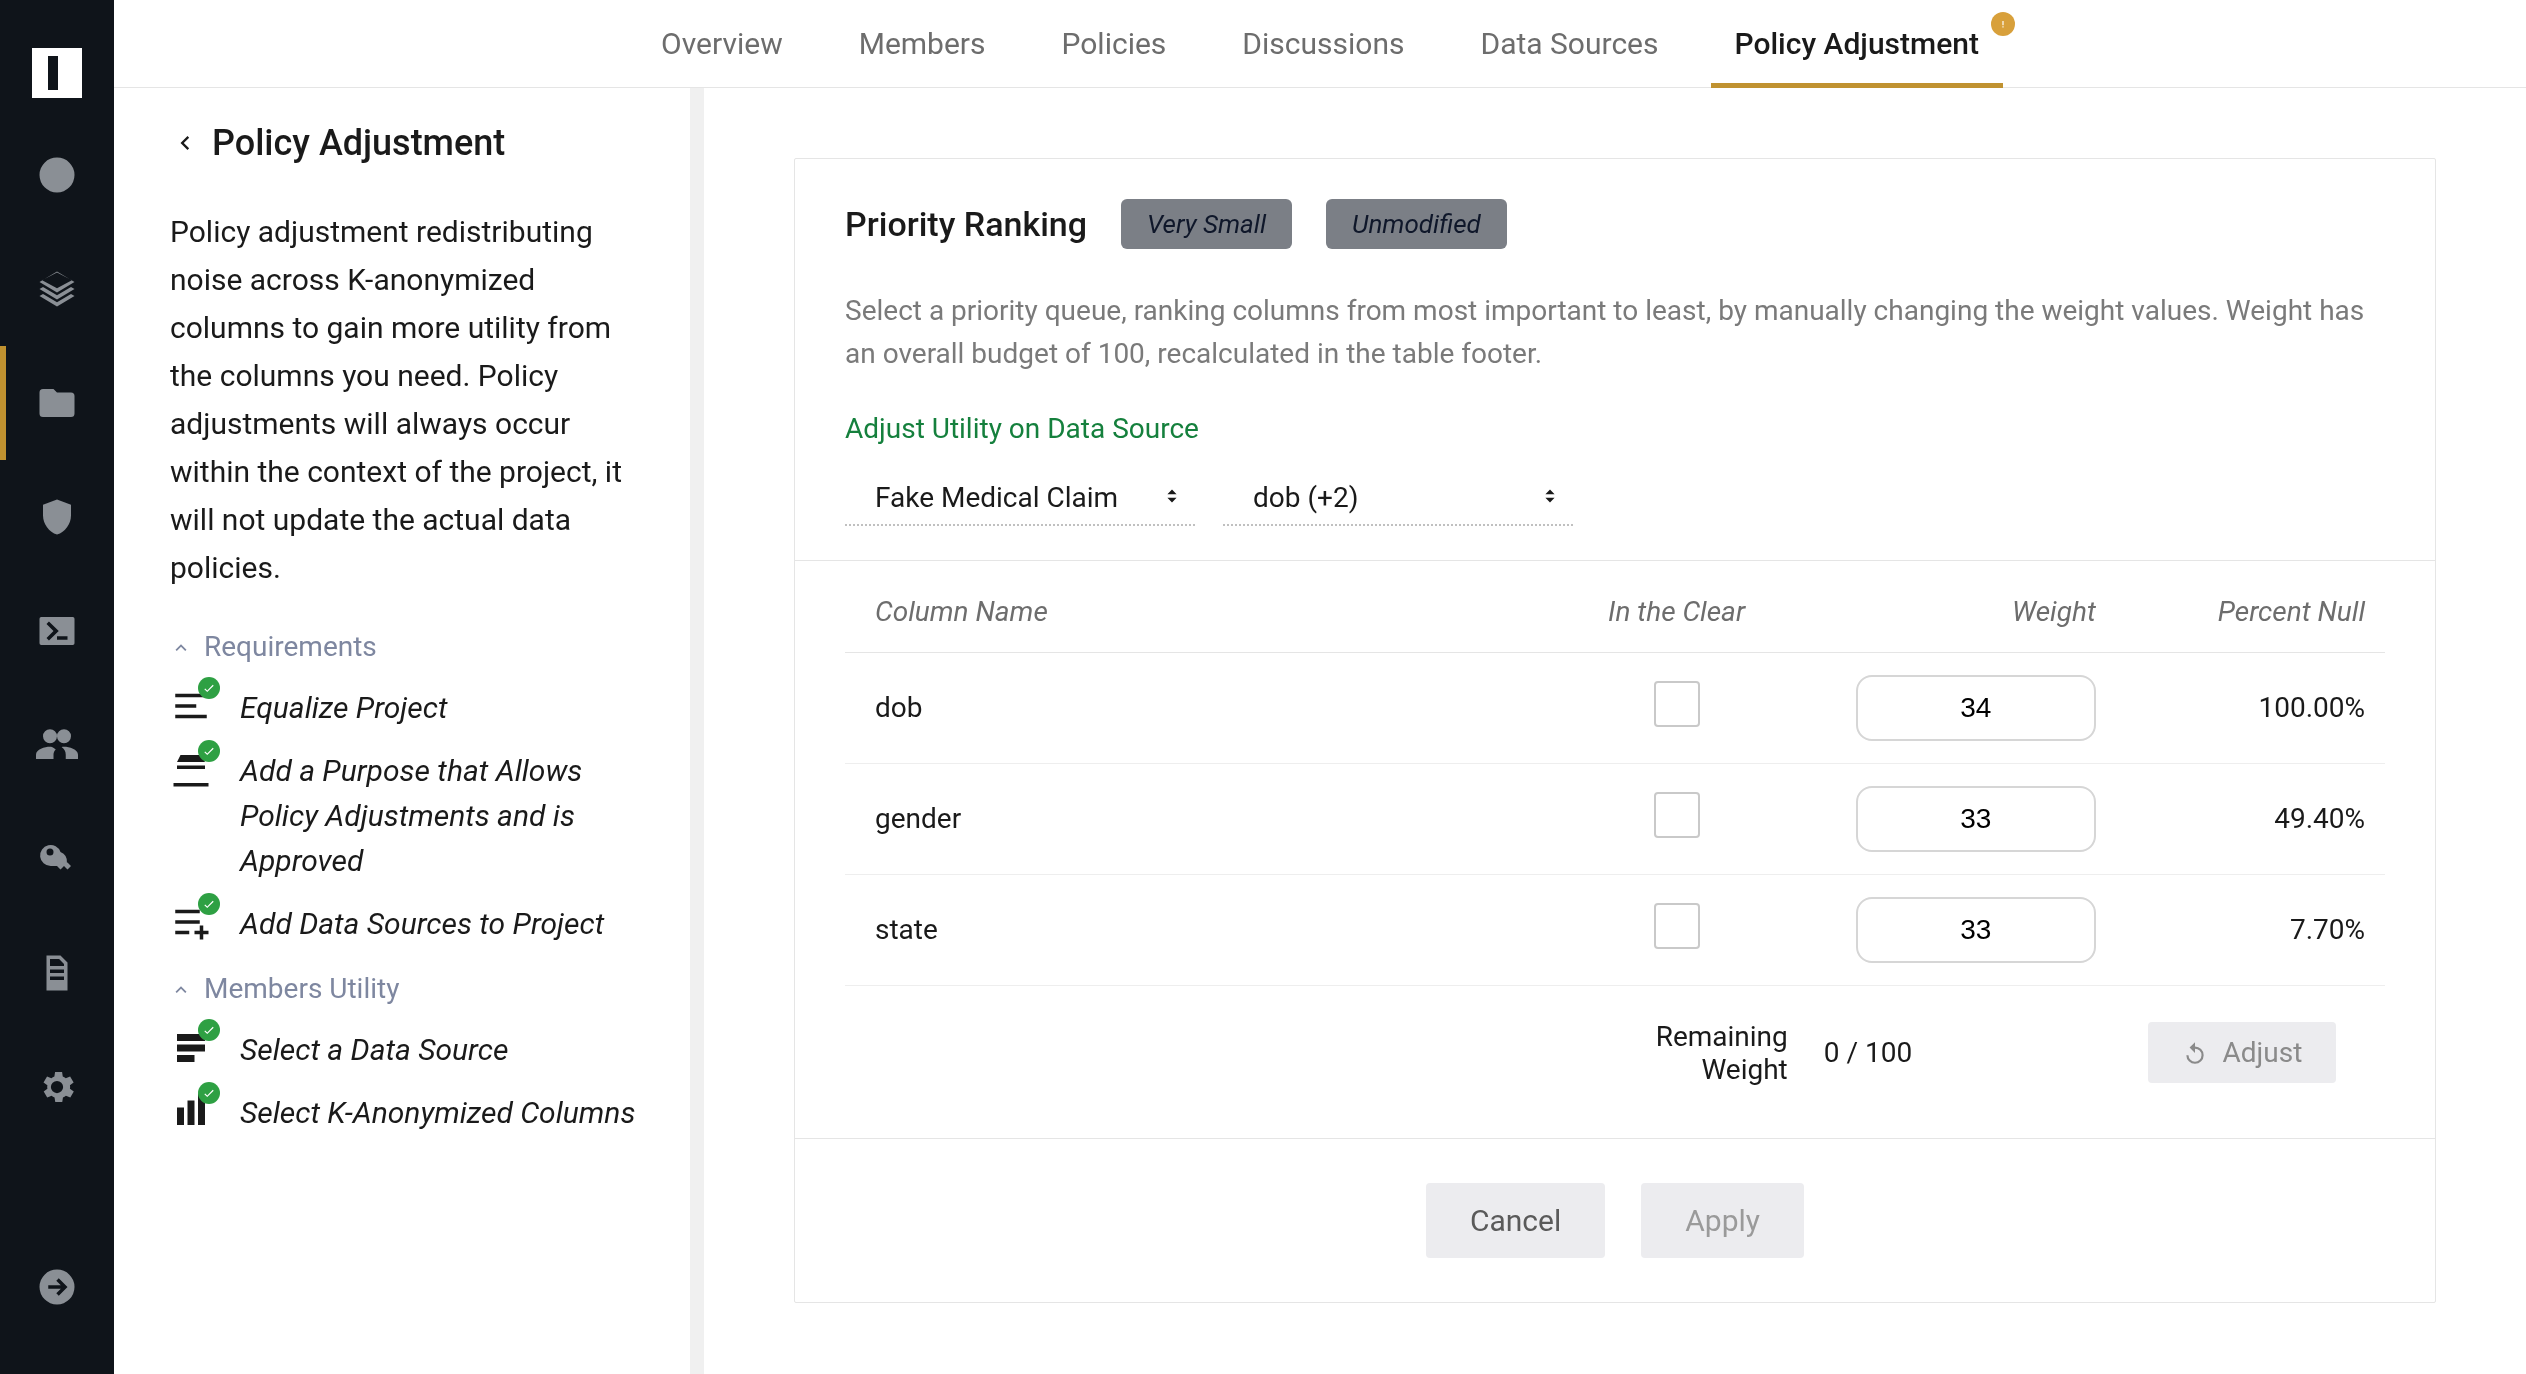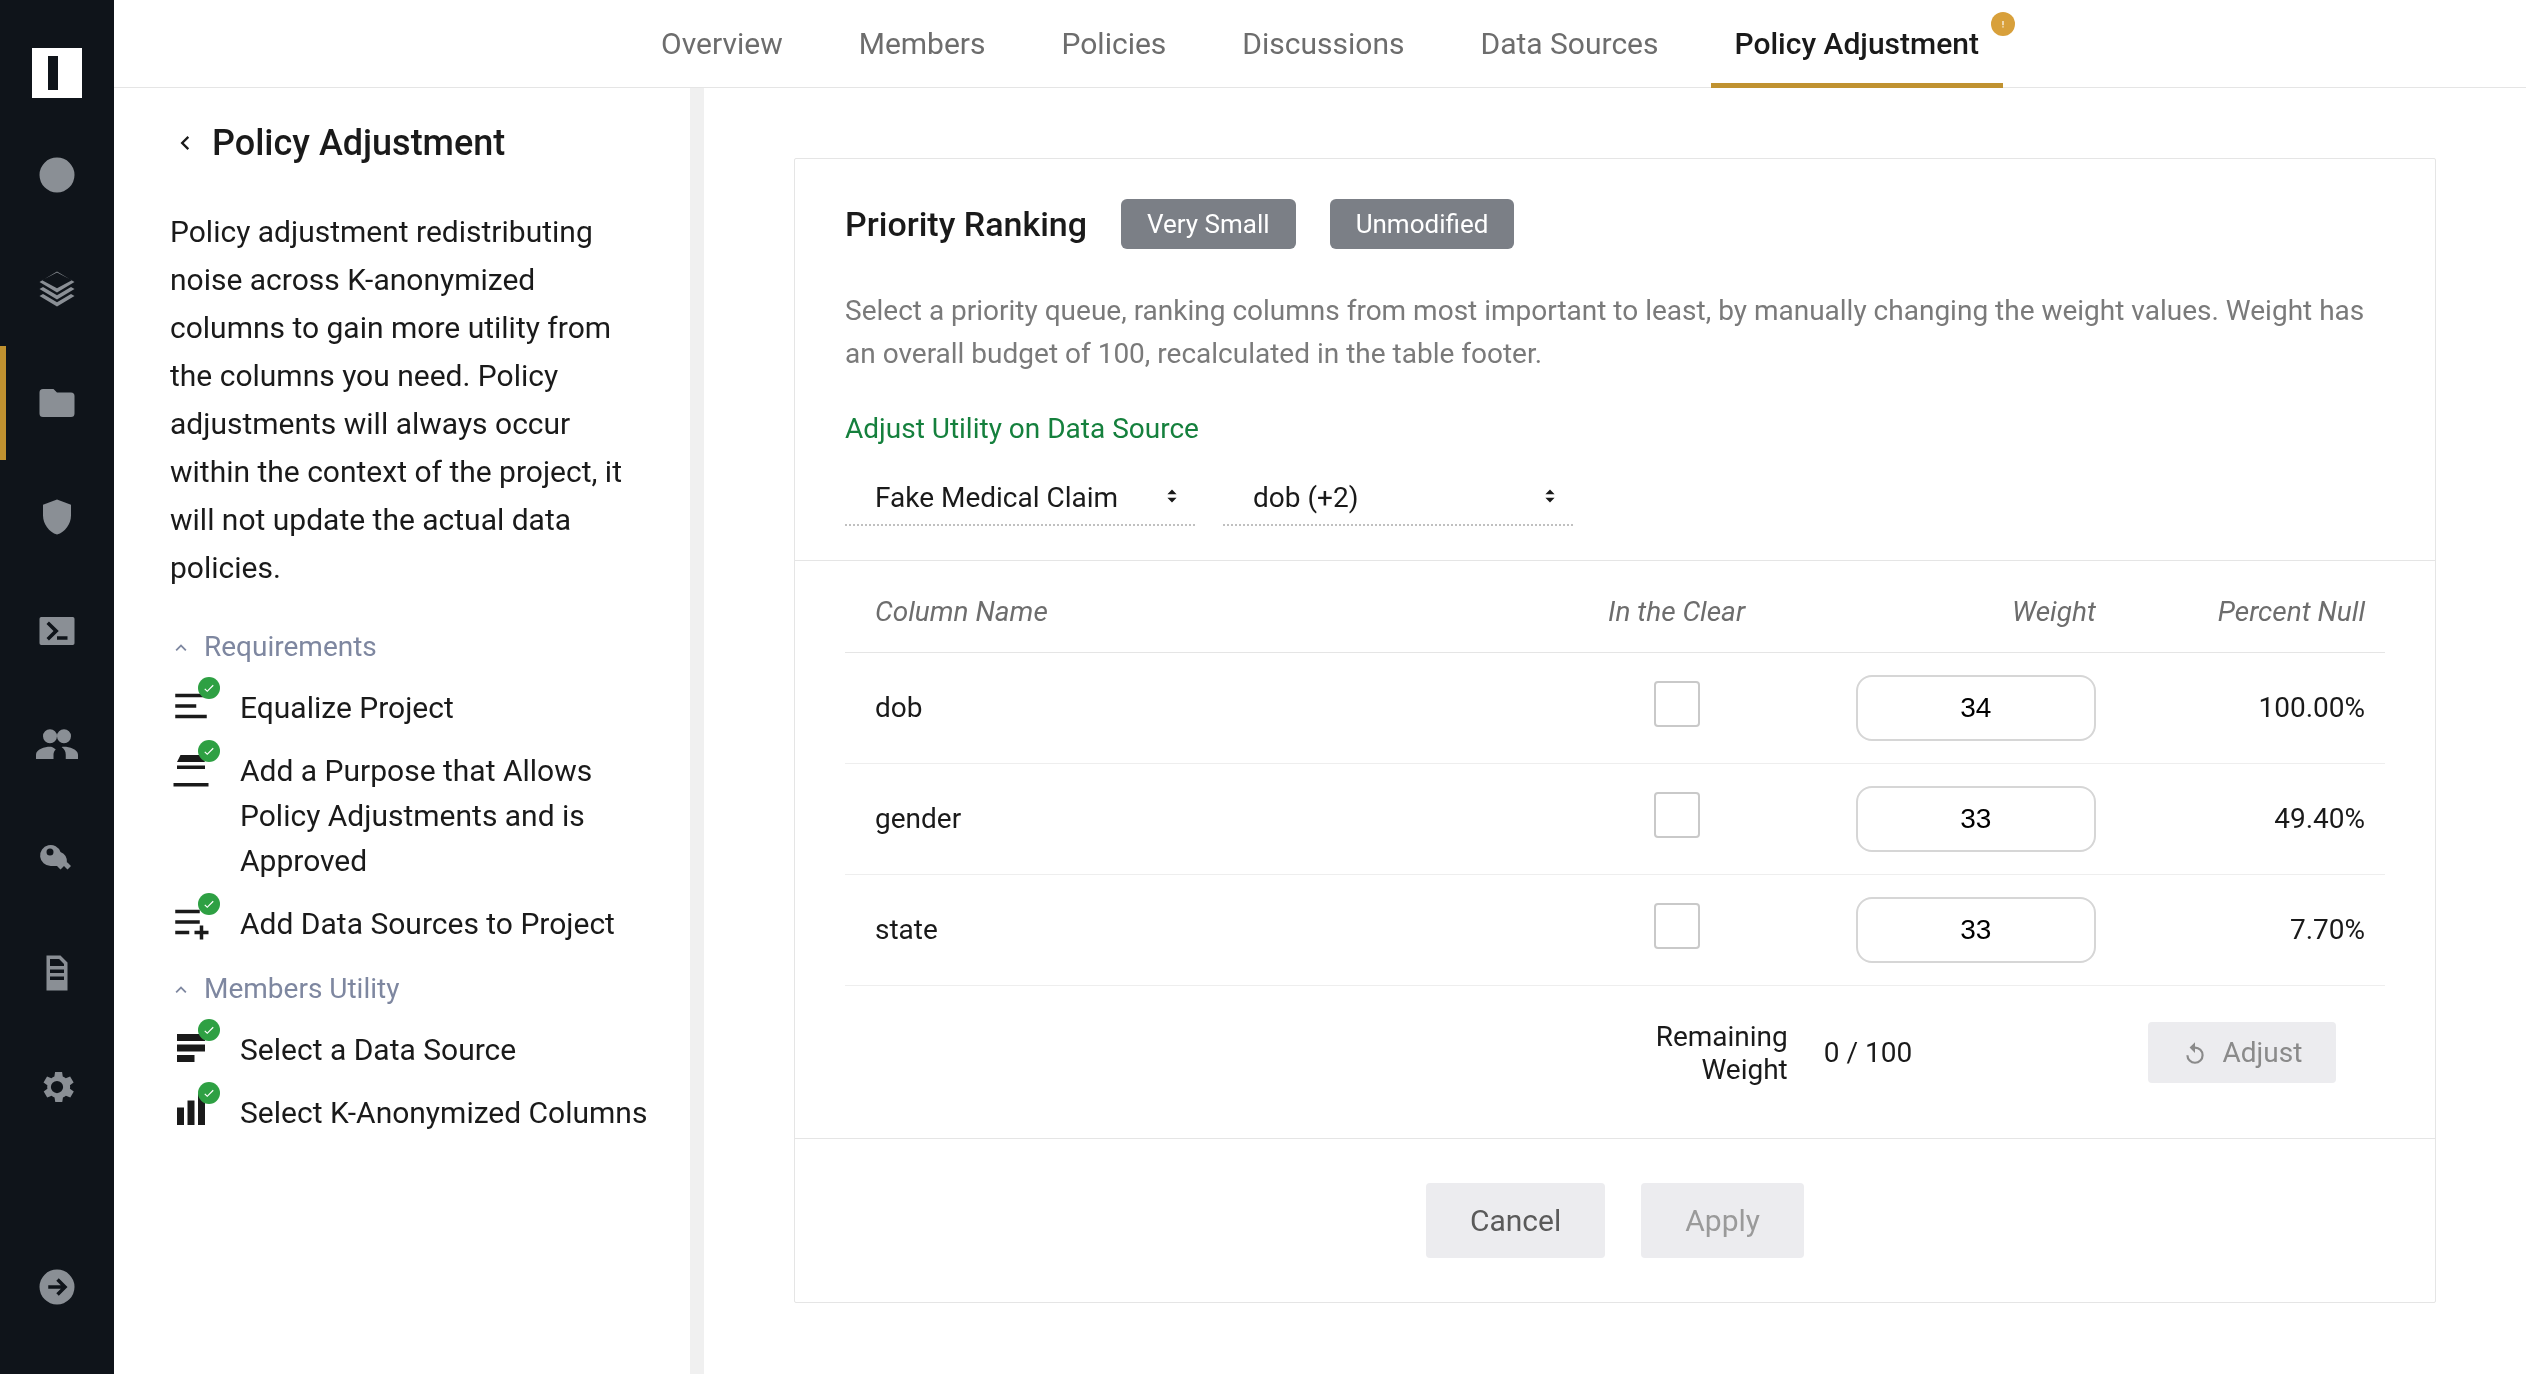--- a/index.html
+++ b/index.html
@@ -31,29 +31,29 @@
 .sidebar-title { display:flex; align-items:center; gap: 14px; font-size: 36px; font-weight:500; margin-bottom: 44px; cursor:pointer; }
 .sidebar-title svg { width:28px; height:28px; fill:#1a1a1a; }
 .sidebar-desc { font-size: 30px; line-height: 1.6; color:#1a1a1a; margin-bottom: 38px; }
 .group-header { display:flex; align-items:center; gap:12px; color:#7e87a0; font-size: 28px; margin: 26px 0 22px 0; cursor:pointer; }
 .group-header svg { width:22px; height:22px; fill:#7e87a0; }
 .req-item { display:flex; align-items:flex-start; gap: 28px; margin: 18px 0; }
 .req-icon { width:42px; height:42px; flex:none; position:relative; }
 .req-icon svg { width:42px; height:42px; fill:#1a1a1a; }
 .req-icon .check { position:absolute; top:-8px; right:-8px; width:22px; height:22px; background:#2ea043; border-radius:50%; display:flex; align-items:center; justify-content:center; }
 .req-icon .check svg { width:14px; height:14px; fill:#fff; }
-.req-label { font-size: 30px; line-height:1.5; color:#1a1a1a; }
+.req-label { font-size: 30px; line-height:1.5; color:#1a1a1a;font-style:italic; }
 
 
 .main { flex:1; overflow:auto; padding: 70px 90px; }
 .card { border:1px solid #e5e5e5; border-radius:2px; }
 .card-head { padding: 40px 50px 34px 50px; }
 .head-row { display:flex; align-items:center; gap: 34px; margin-bottom: 40px; }
 .card-title { font-size: 34px; font-weight:500; }
-.pill { background:#7b7f86; color:#ffffff; font-size:26px; padding:10px 26px; border-radius:6px; cursor:pointer; }
+.pill { background:#7b7f86; color:#0f172a; font-size:26px; padding:10px 26px; border-radius:6px; cursor:pointer;font-style:italic; }
 .card-desc { font-size:28px; color:#7a7a7a; line-height:1.55; margin-bottom: 36px; }
 .sub-label { font-size:28px; color:#15803d; margin-bottom: 30px; }
 .selectors { display:flex; gap:28px; margin-top: 24px; }
 .selector { display:flex; align-items:center; gap:30px; border-bottom:2px dotted #c0c0c0; padding: 6px 12px 10px 30px; width: 350px; cursor:pointer; font-size:28px; }
 .selector .chev { margin-left:auto; }
 .chev svg { width:22px; height:22px; fill:#1a1a1a; }
 
 
 .table-wrap { border-top:1px solid #e5e5e5; padding: 0 50px 30px 50px; }
 table { width:100%; border-collapse:collapse; }

